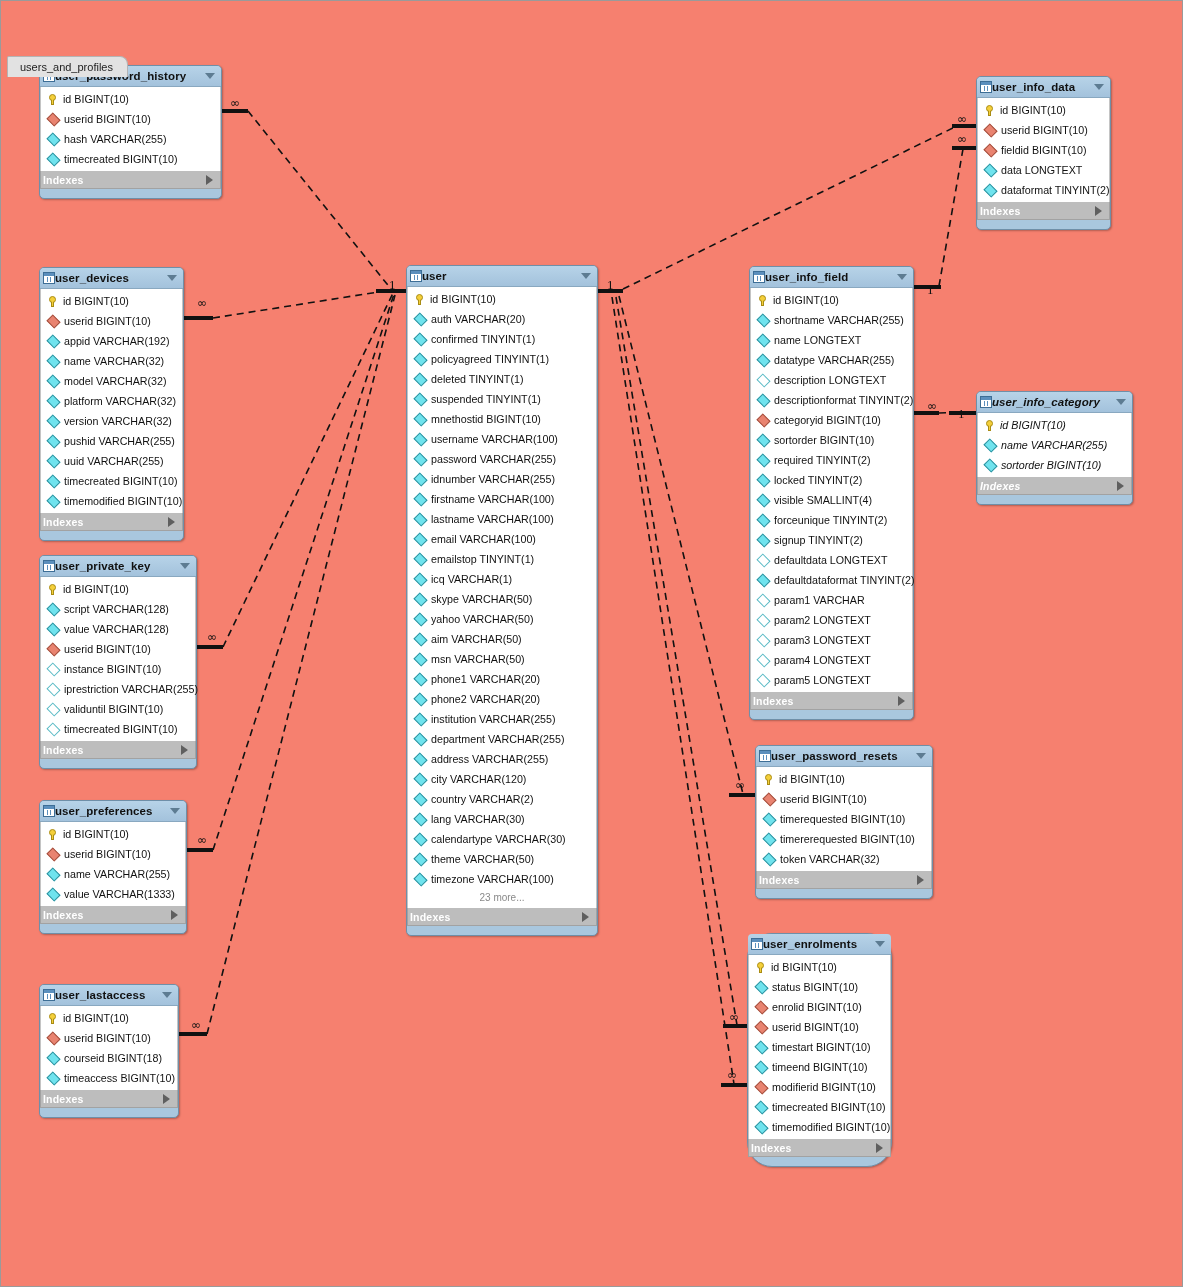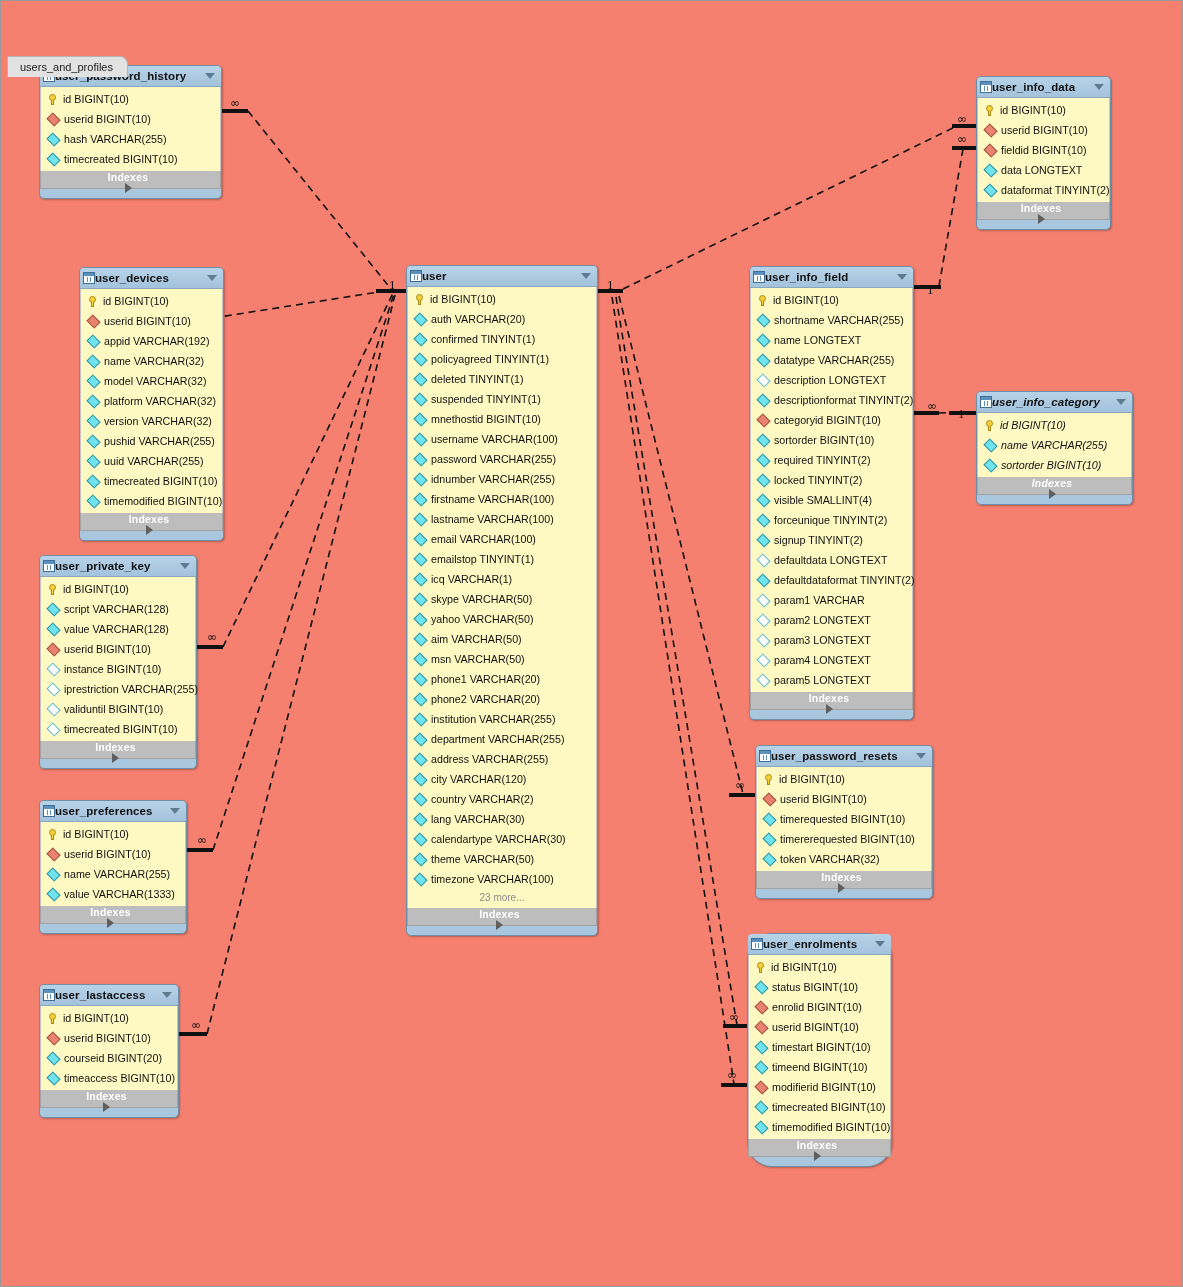--- a/index.html
+++ b/index.html
@@ -98,21 +98,21 @@
     letter-spacing:.1px;
   }
   .caret{
     width:0;height:0;
     border-left:5px solid transparent;
     border-right:5px solid transparent;
     border-top:6px solid #5d7c92;
     flex:0 0 auto;
   }
   .cols{
-    background:#fef9c3;
+    background:#ffffff;
     border-left:1px solid #c4c4c4;
     border-right:1px solid #c4c4c4;
     padding:2px 0 2px 0;
   }
   .col{
     display:flex;
     align-items:center;
     gap:5px;
     height:20px;
     padding:0 5px 0 6px;
@@ -156,21 +156,20 @@
     display:flex;
     align-items:center;
     padding:0 7px 0 2px;
     background:#bdbdbd;
     border:1px solid #a2a2a2;
     border-top:none;
     font-size:10.5px;
     color:#ffffff;
     font-weight:bold;
     box-sizing:border-box;
-    flex-direction:column;
   }
   .idx-lbl{flex:1 1 auto;letter-spacing:.2px;}
   .idx-arrow{
     width:0;height:0;
     border-top:5px solid transparent;
     border-bottom:5px solid transparent;
     border-left:7px solid #5f5f5f;
   }
 </style>
 </head>
@@ -265,21 +264,21 @@
           <div class="col">
             <span class="gly d nn"></span>
             <span class="col-txt">timecreated BIGINT(10)</span>
           </div>
         </div>
         <div class="idx">
           <span class="idx-lbl">Indexes</span>
           <span class="idx-arrow"></span>
         </div>
       </div>
-      <div class="tbl" style="left: 38px; top: 266px; width: 145px; margin-left: 40px;">
+      <div class="tbl" style="left: 38px; top: 266px; width: 145px;">
         <div class="tbl-hdr">
           <span class="tbl-icon"></span>
           <span class="tbl-name">user_devices</span>
           <span class="caret"></span>
         </div>
         <div class="cols">
           <div class="col">
             <span class="gly pk"></span>
             <span class="col-txt">id BIGINT(10)</span>
           </div>
@@ -413,21 +412,21 @@
           <div class="col">
             <span class="gly pk"></span>
             <span class="col-txt">id BIGINT(10)</span>
           </div>
           <div class="col">
             <span class="gly d fk"></span>
             <span class="col-txt">userid BIGINT(10)</span>
           </div>
           <div class="col">
             <span class="gly d nn"></span>
-            <span class="col-txt">courseid BIGINT(20)</span>
+            <span class="col-txt">courseid BIGINT(18)</span>
           </div>
           <div class="col">
             <span class="gly d nn"></span>
             <span class="col-txt">timeaccess BIGINT(10)</span>
           </div>
         </div>
         <div class="idx">
           <span class="idx-lbl">Indexes</span>
           <span class="idx-arrow"></span>
         </div>

